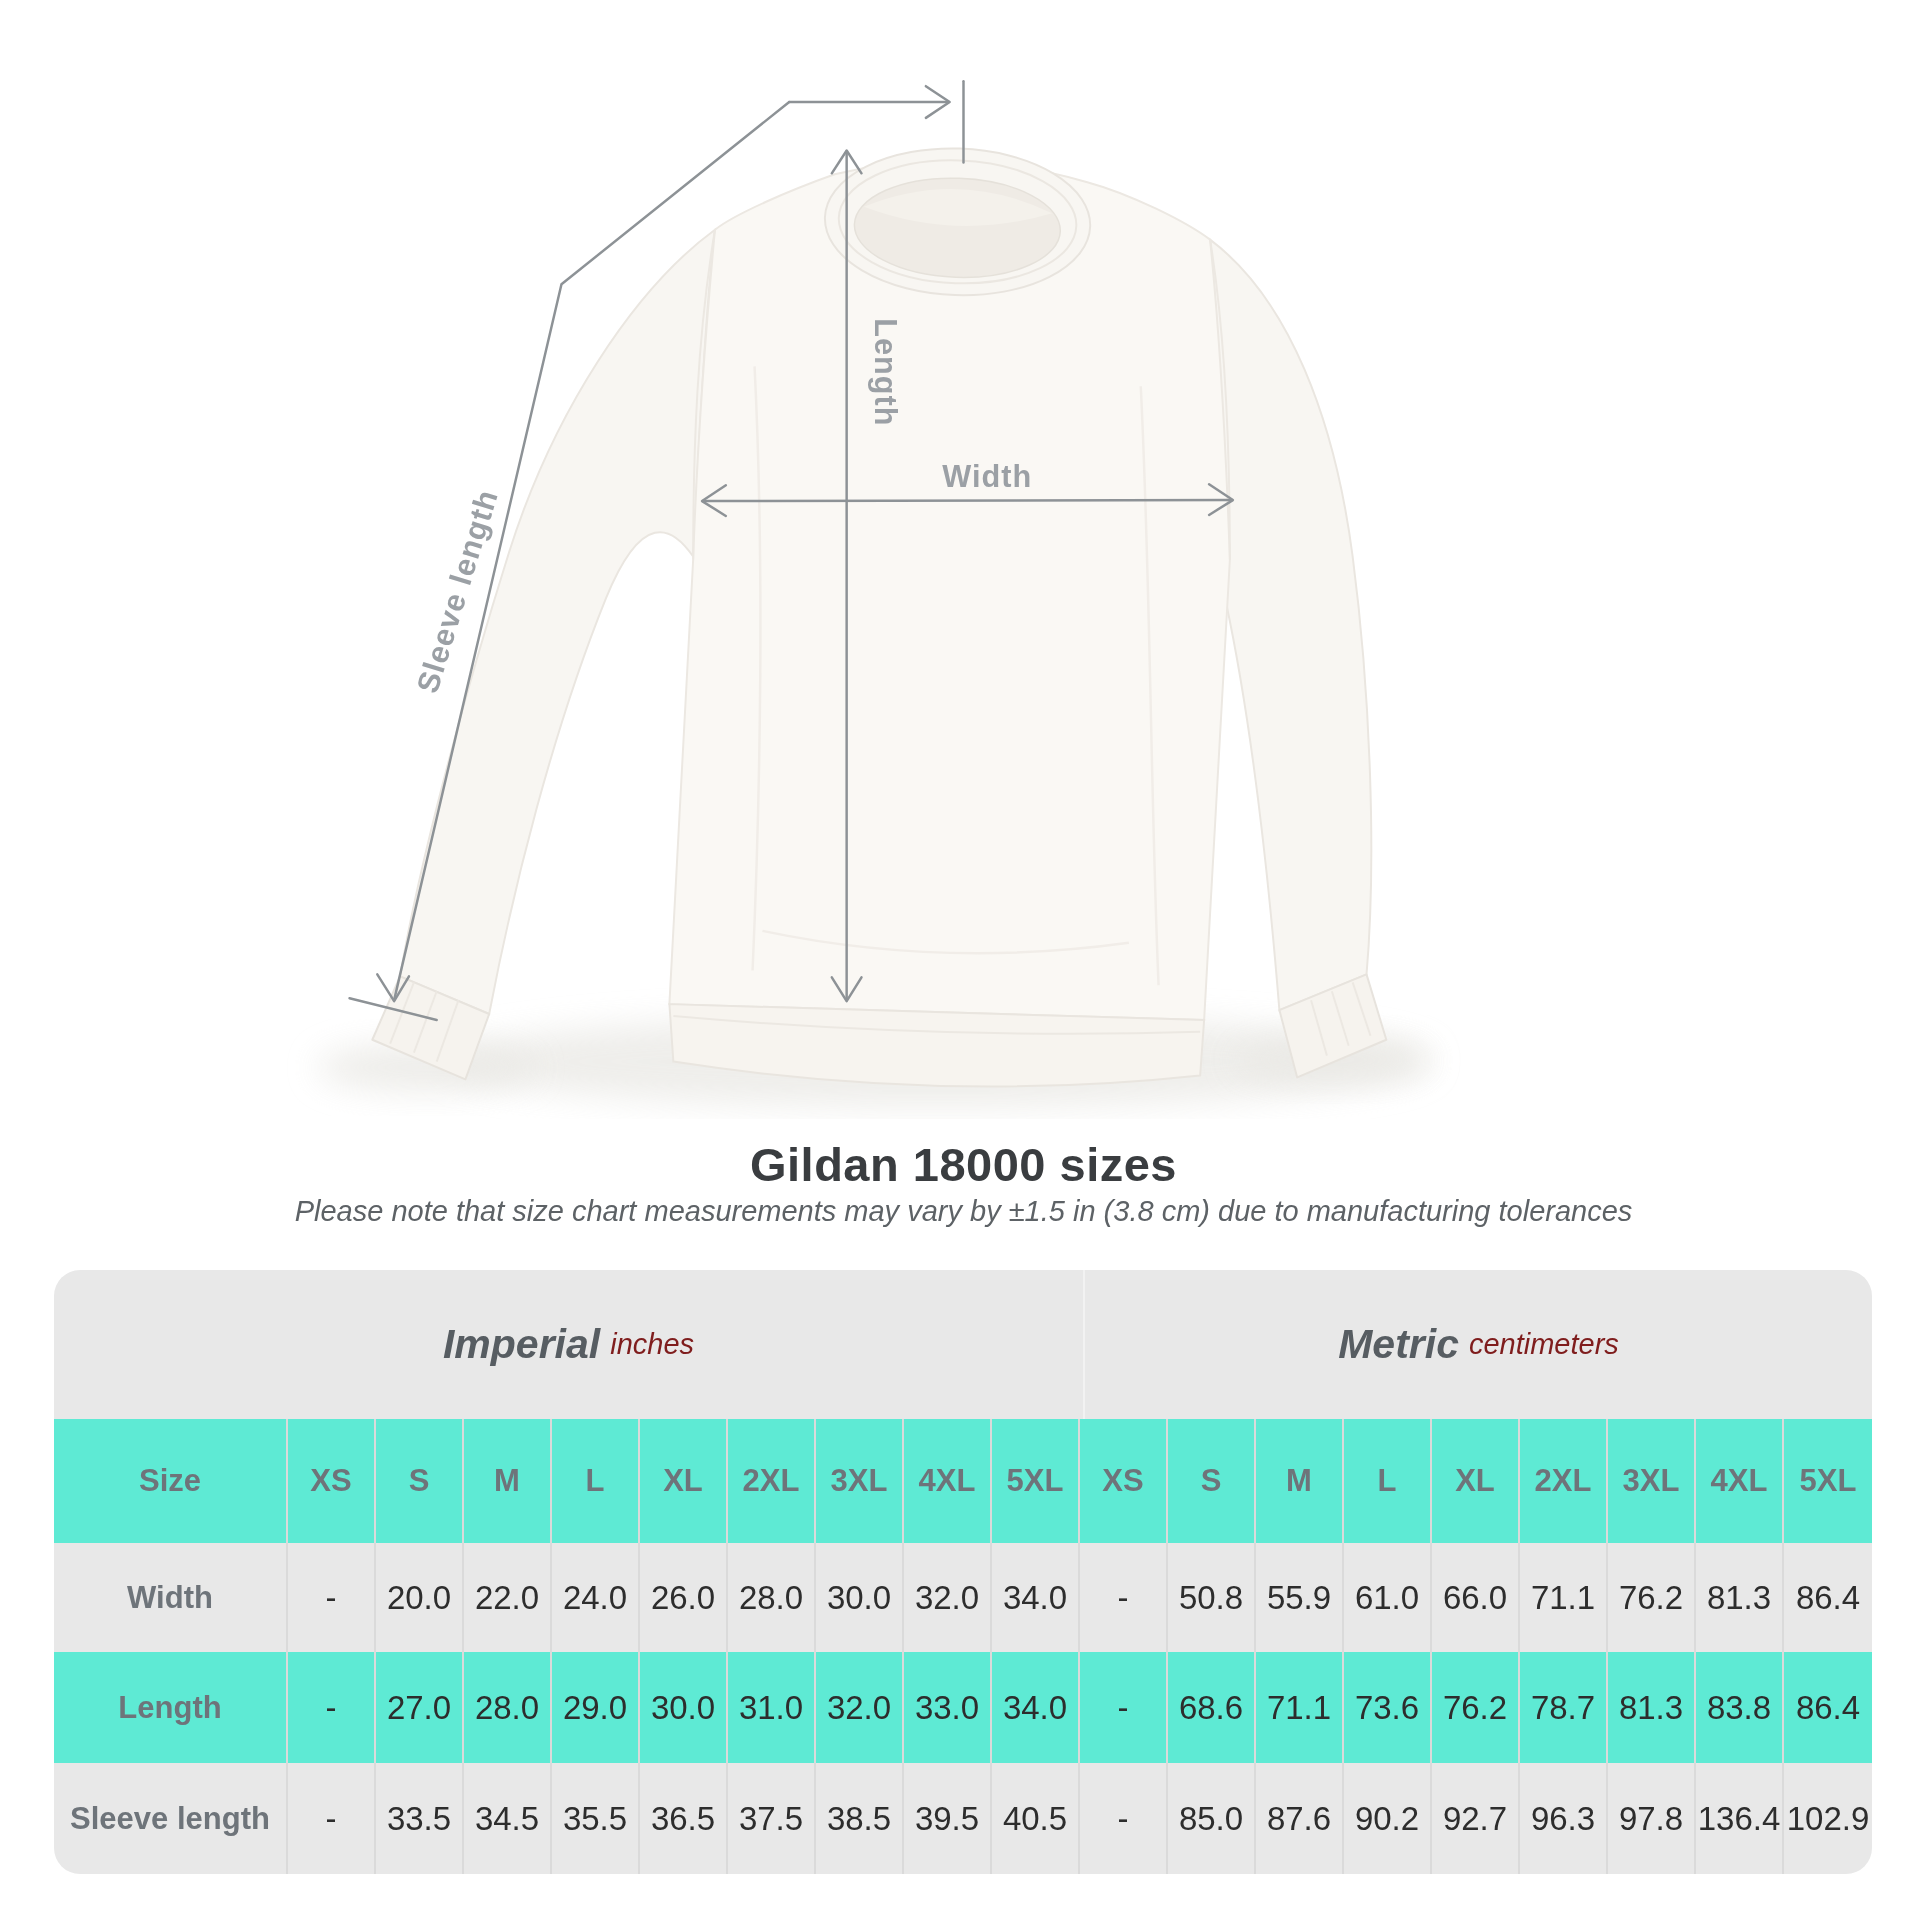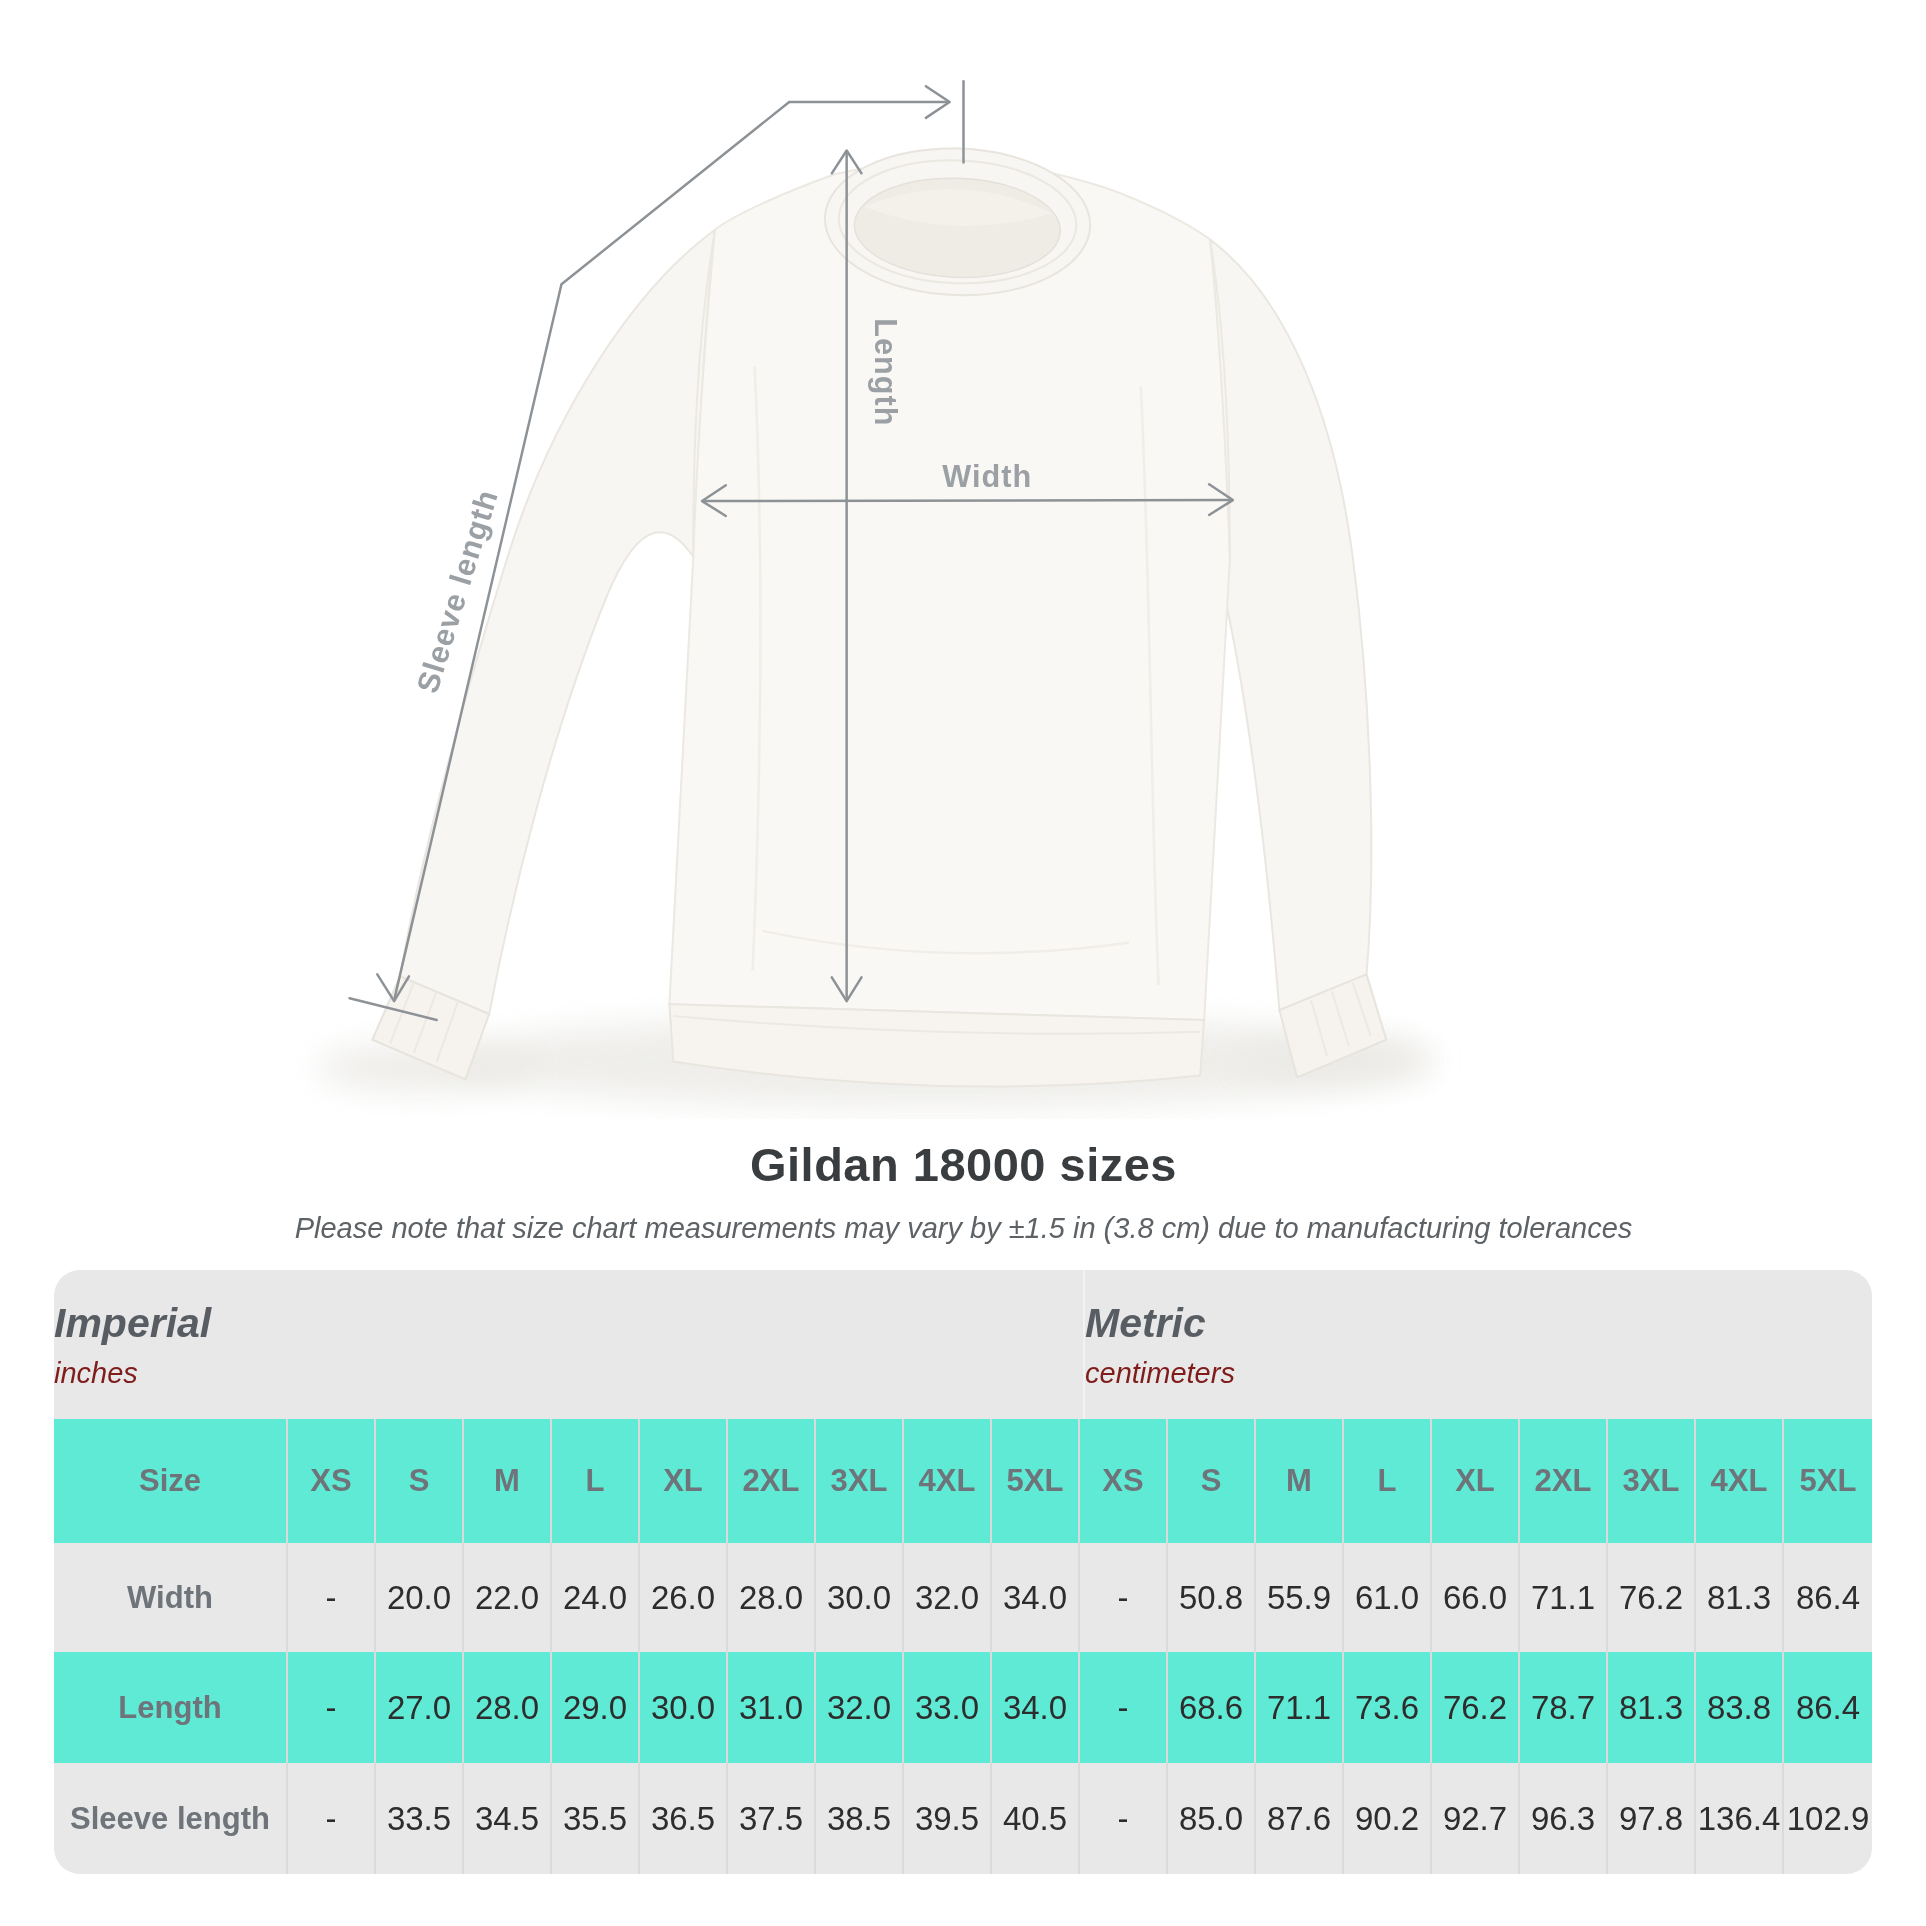--- a/index.html
+++ b/index.html
@@ -6,30 +6,30 @@
   .canvas{
     position:relative;width:1927px;height:1927px;background:#ffffff;overflow:hidden;
     font-family:"Liberation Sans", sans-serif;
   }
   .hero{position:absolute;left:0;top:0;}
   .page-title{
     position:absolute;left:0;right:0;top:1129px;margin:8px;text-align:center;
     font-size:47px;font-weight:bold;color:#3a3d40;letter-spacing:0.5px;
   }
   .page-subtitle{
-    position:absolute;left:0;right:0;top:1195px;margin:17px;text-align:center;
+    position:absolute;left:0;right:0;top:1195px;margin:0;text-align:center;
     font-size:29px;font-style:italic;color:#5d6266;
   }
   .size-table{
     position:absolute;left:54px;top:1270px;width:1818px;
     border-radius:26px;overflow:hidden;background:#fff;
   }
   .unit-band{display:flex;background:#e8e8e8;height:149px;}
   .unit-cell{
-    flex:0 0 auto;display:flex;flex-direction:column;align-items:flex-start;justify-content:center;gap:10px;
+    flex:0 0 auto;display:flex;flex-direction:row;align-items:center;justify-content:center;gap:10px;
   }
   .unit-cell.imperial{width:1029px;border-right:2px solid #f2f2f2;}
   .unit-cell.metric{flex:1 1 auto;}
   .unit-label{font-size:41px;font-weight:bold;font-style:italic;color:#575d62;}
   .unit-sub{font-size:29px;font-style:italic;color:#7f1d1d;}
   .grid{
     display:grid;
     grid-template-columns:234px repeat(18, 1fr);
     grid-template-rows:124px 109px 111px 111px;
   }

